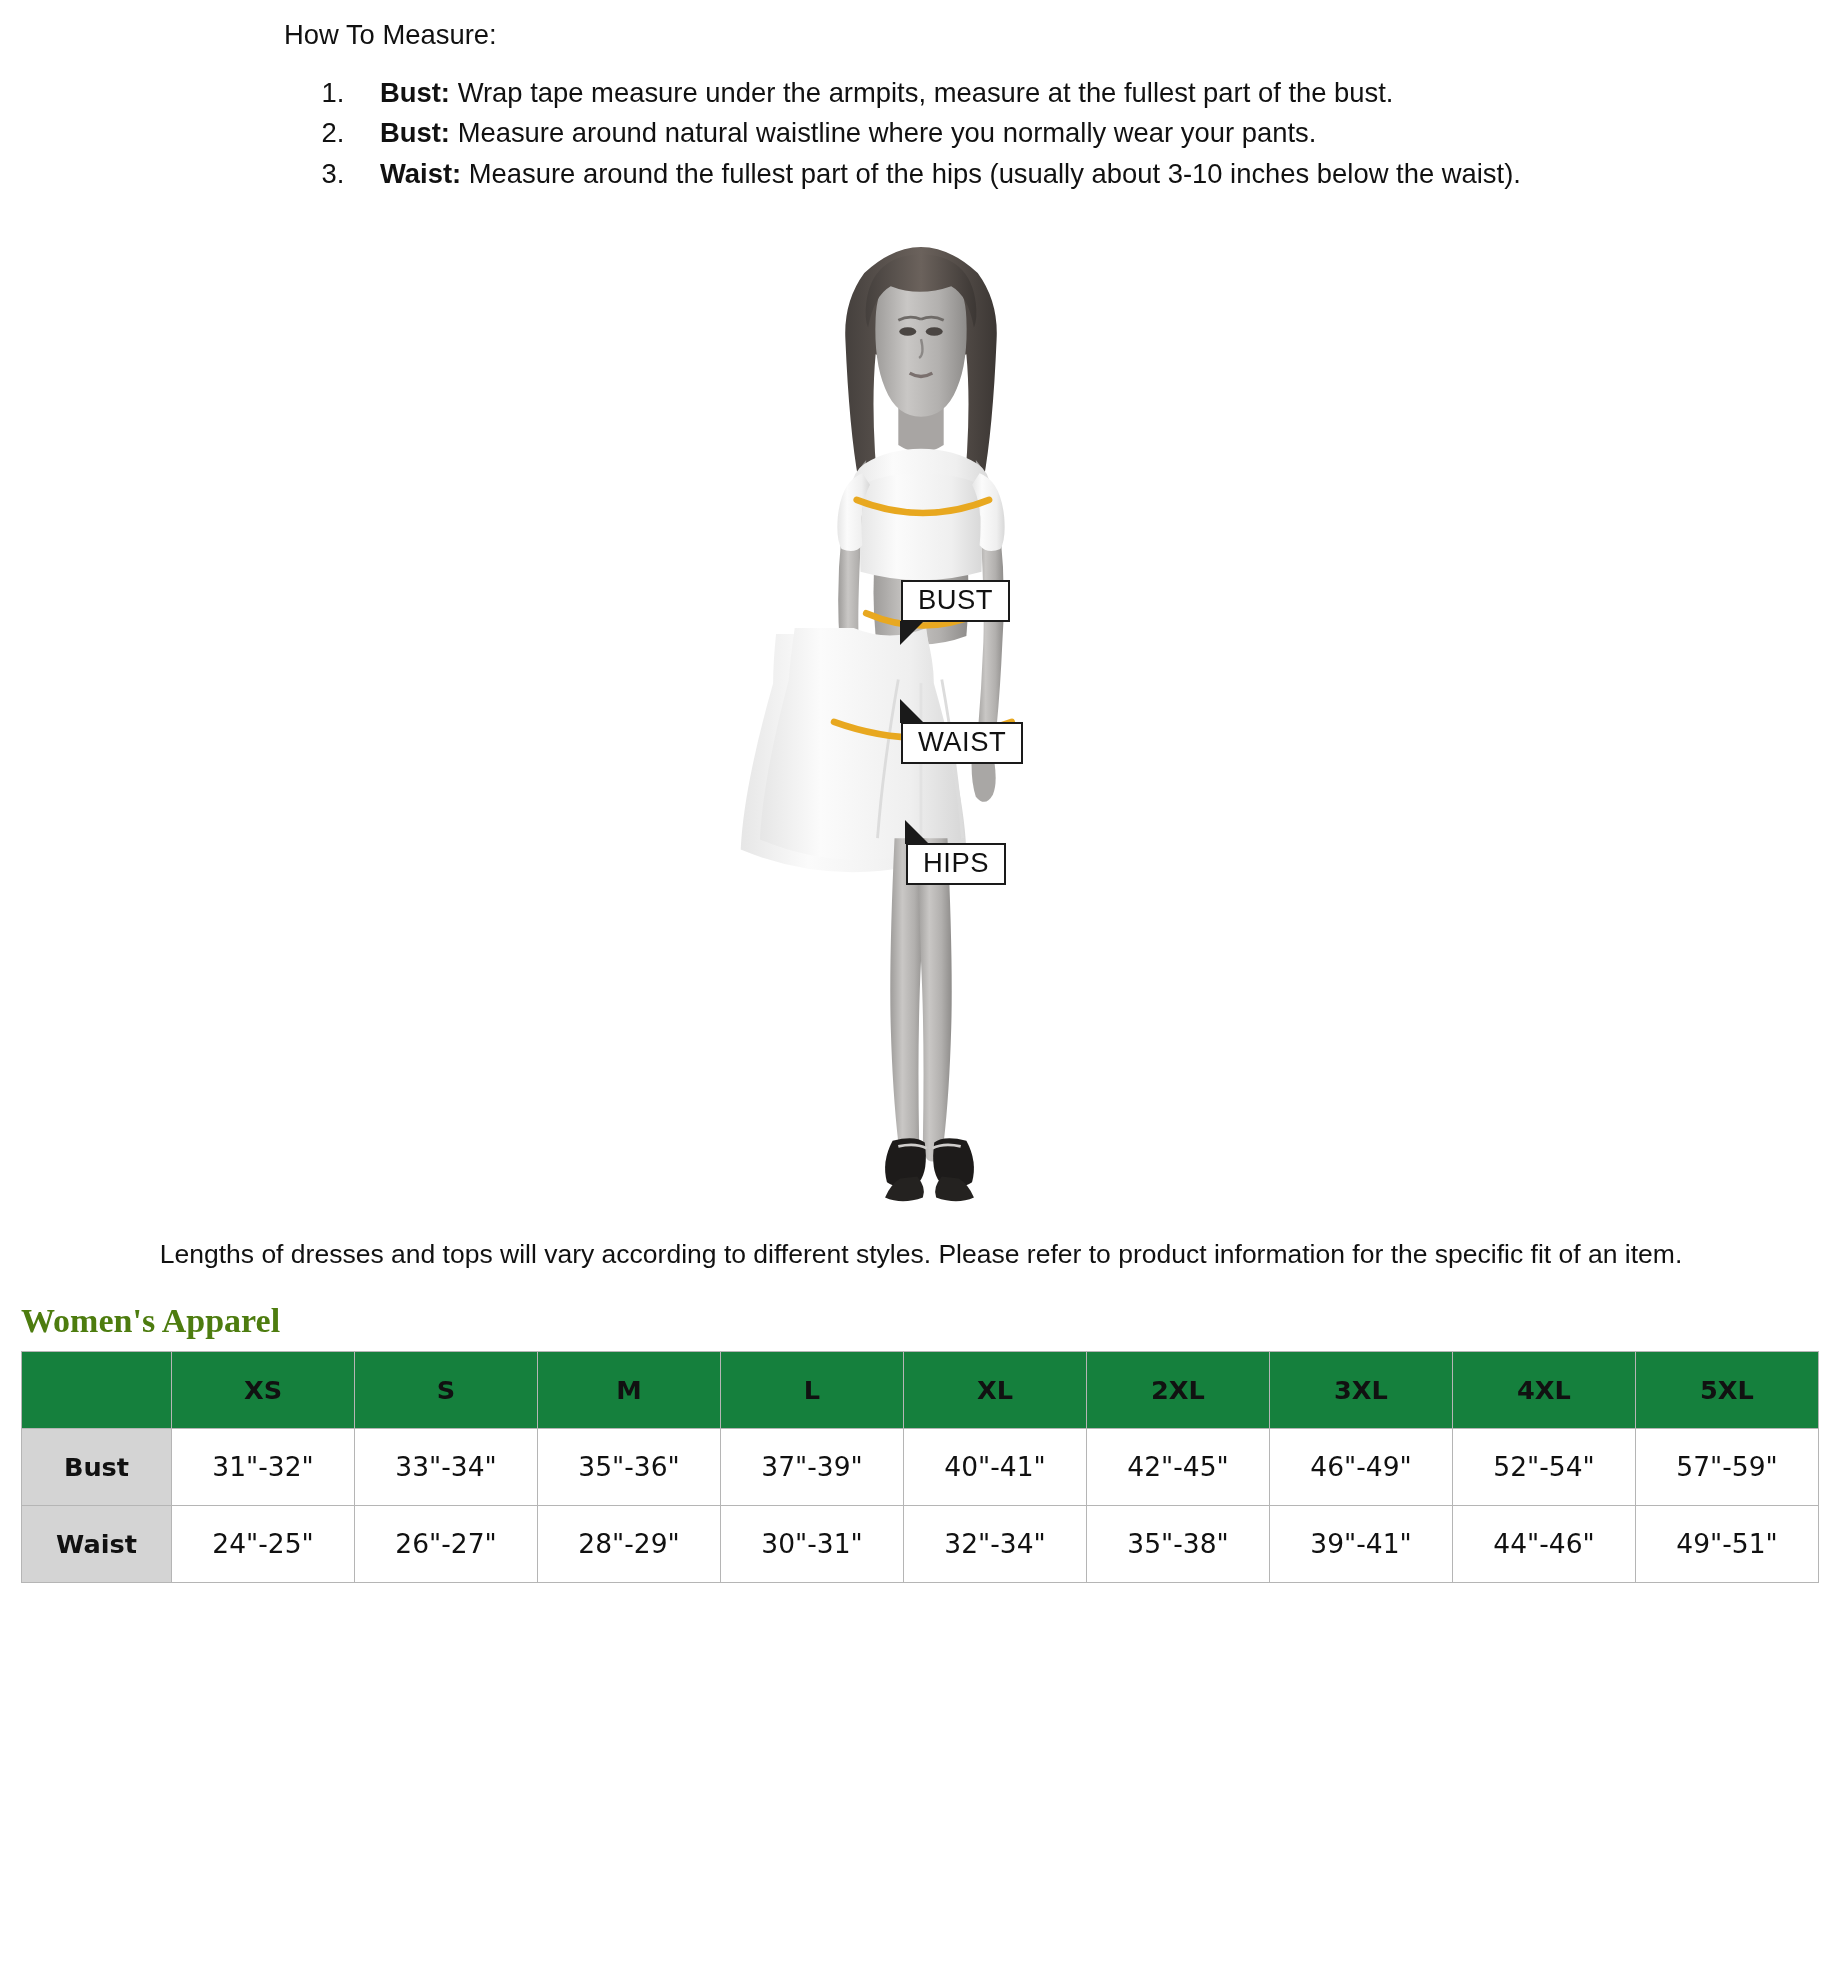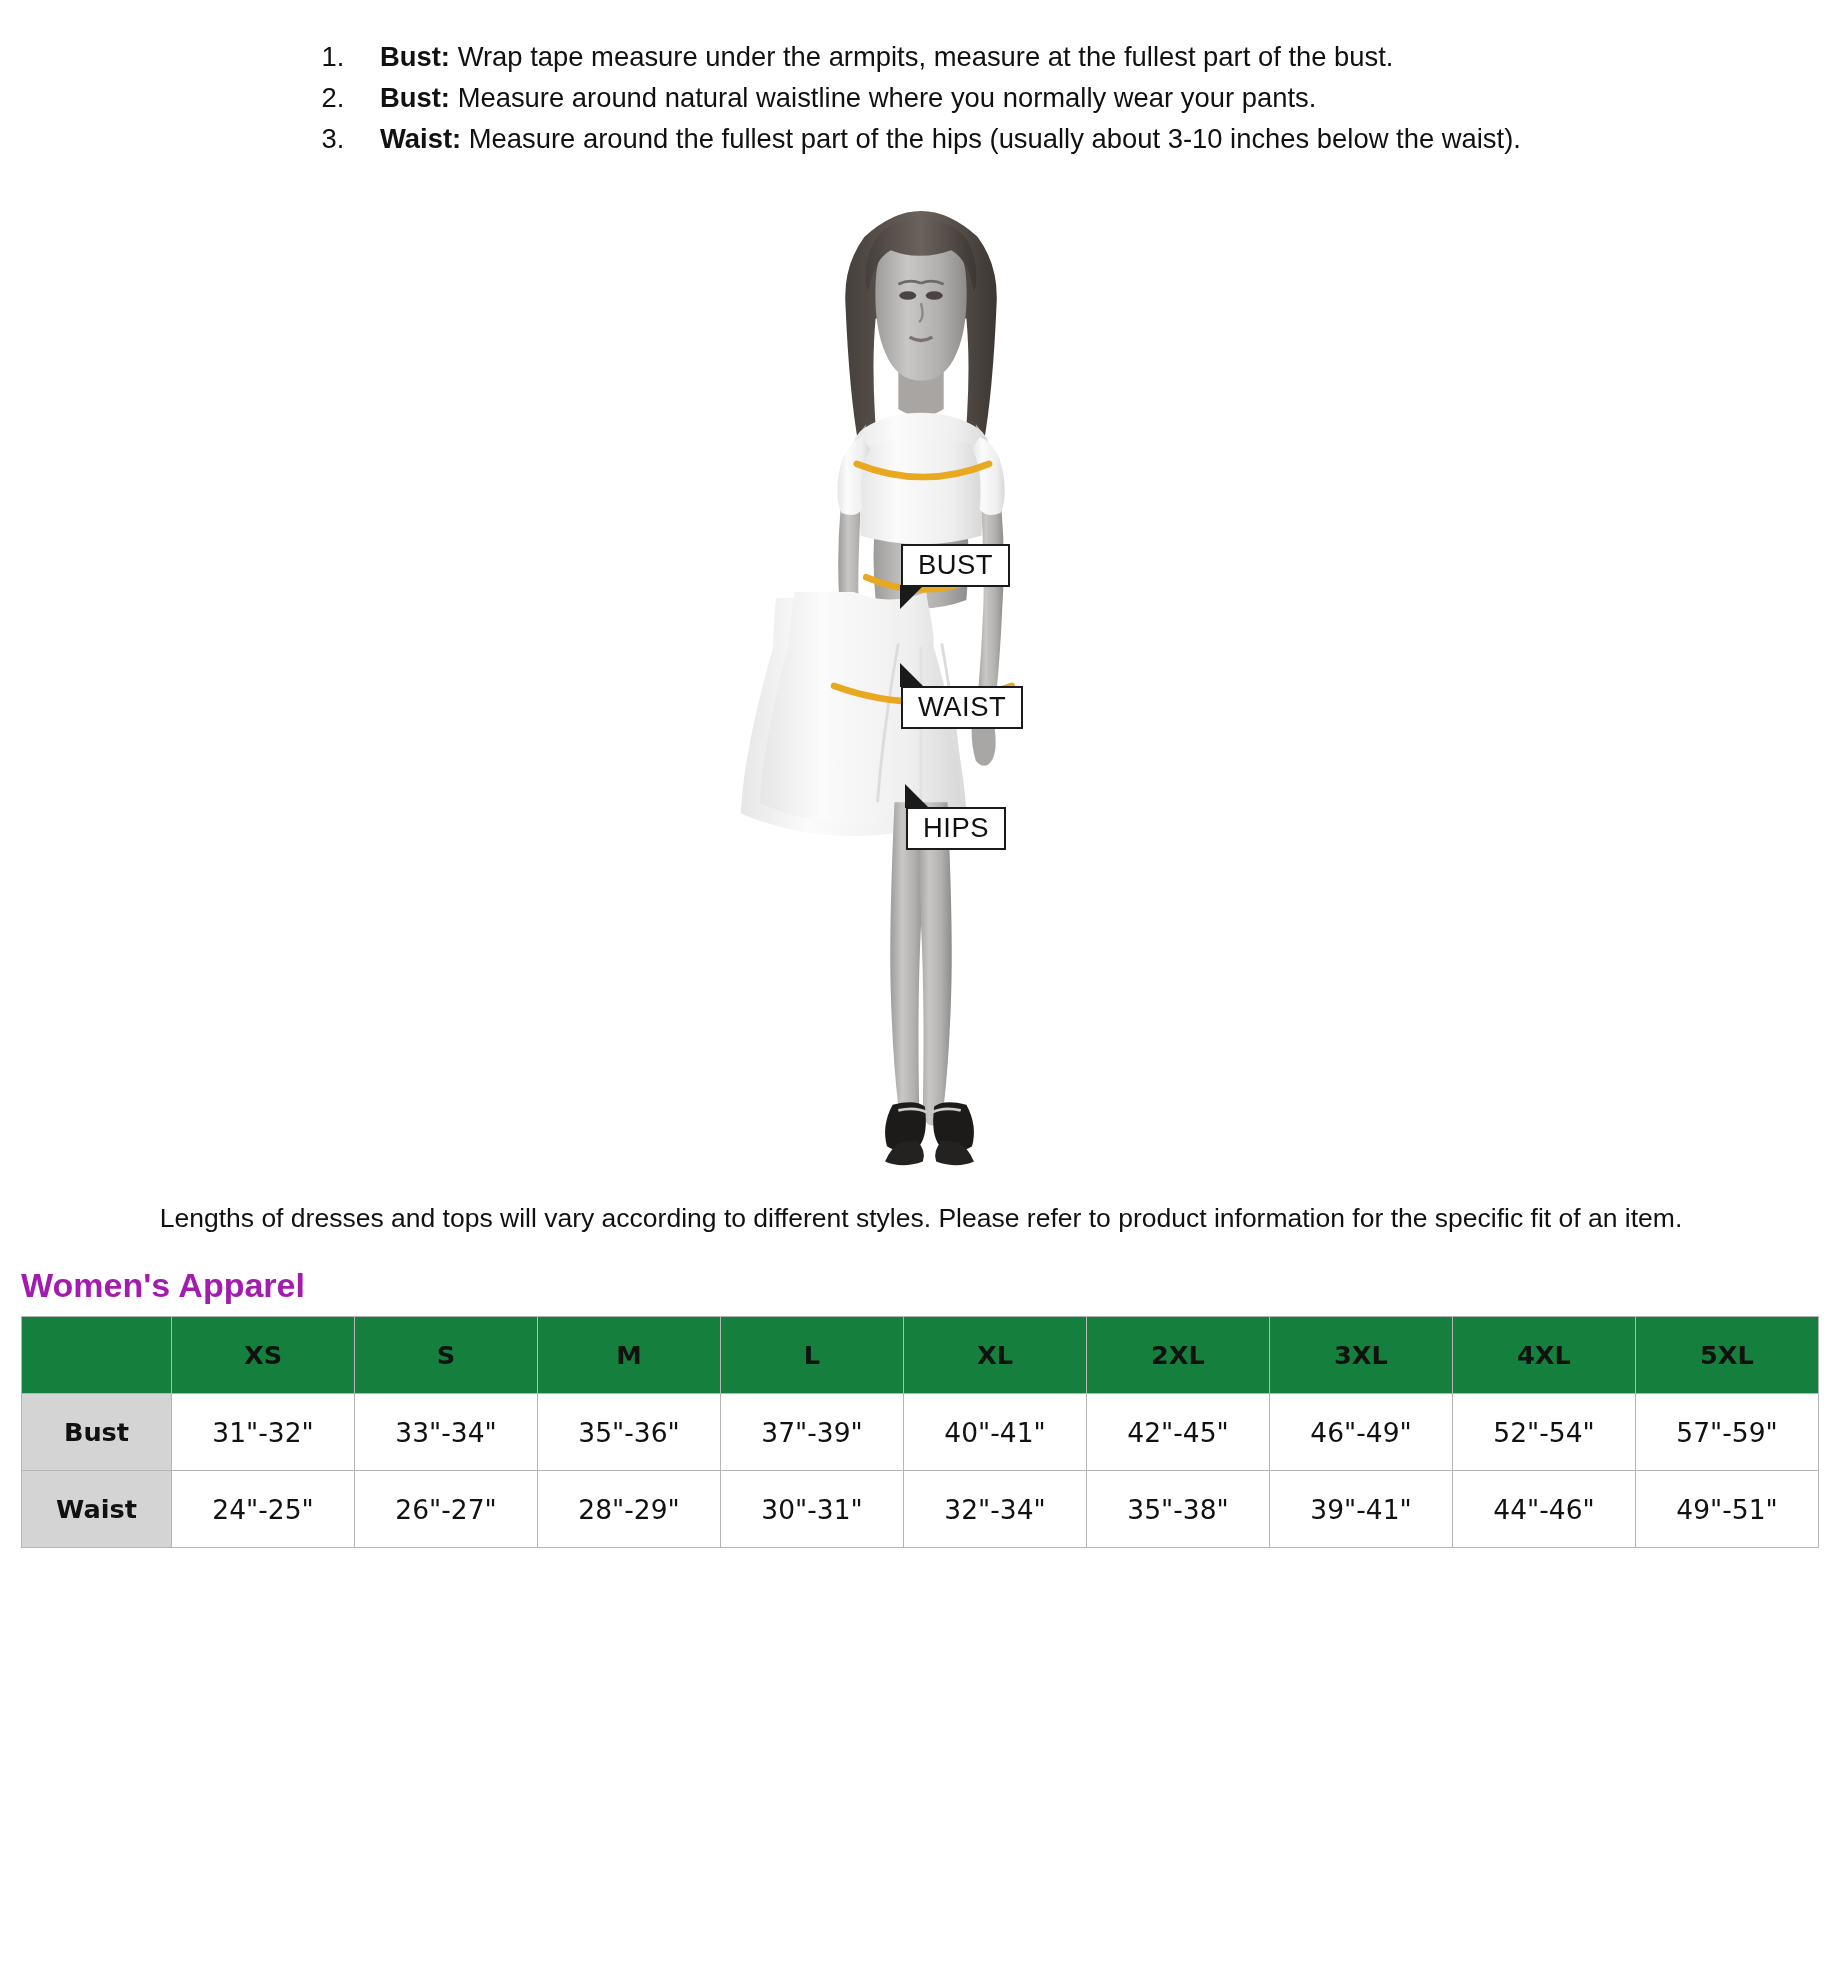--- a/index.html
+++ b/index.html
@@ -104,22 +104,23 @@
     text-align: center;
     font-size: 26.5px;
     color: #111;
     margin-top: 20px;
   }
 
   
   .section-heading {
     font-size: 34px;
     font-weight: bold;
-    color: #a21caf;
+    color: #4d7c0f;
     margin: 32px 0 11.4px 21px;
+    font-family: Liberation Serif, serif;
   }
 
   
   .size-table {
     border-collapse: collapse;
     width: 1798px;
     margin-left: 21px;
     table-layout: fixed;
   }
   .size-table th, .size-table td {
@@ -143,20 +144,21 @@
   }
   .size-table tbody td {
     background: #ffffff;
   }
   .size-table col.rowlabel { width: 150px; }
 </style>
 </head>
 <body>
 
 <div class="howto">
+  <div class="howto-title">How To Measure:</div>
   <ol class="howto-list">
     <li>
       <span class="term">Bust:</span>
       <span>Wrap tape measure under the armpits, measure at the fullest part of the bust.</span>
     </li>
     <li>
       <span class="term">Bust:</span>
       <span>Measure around natural waistline where you normally wear your pants.</span>
     </li>
     <li>

